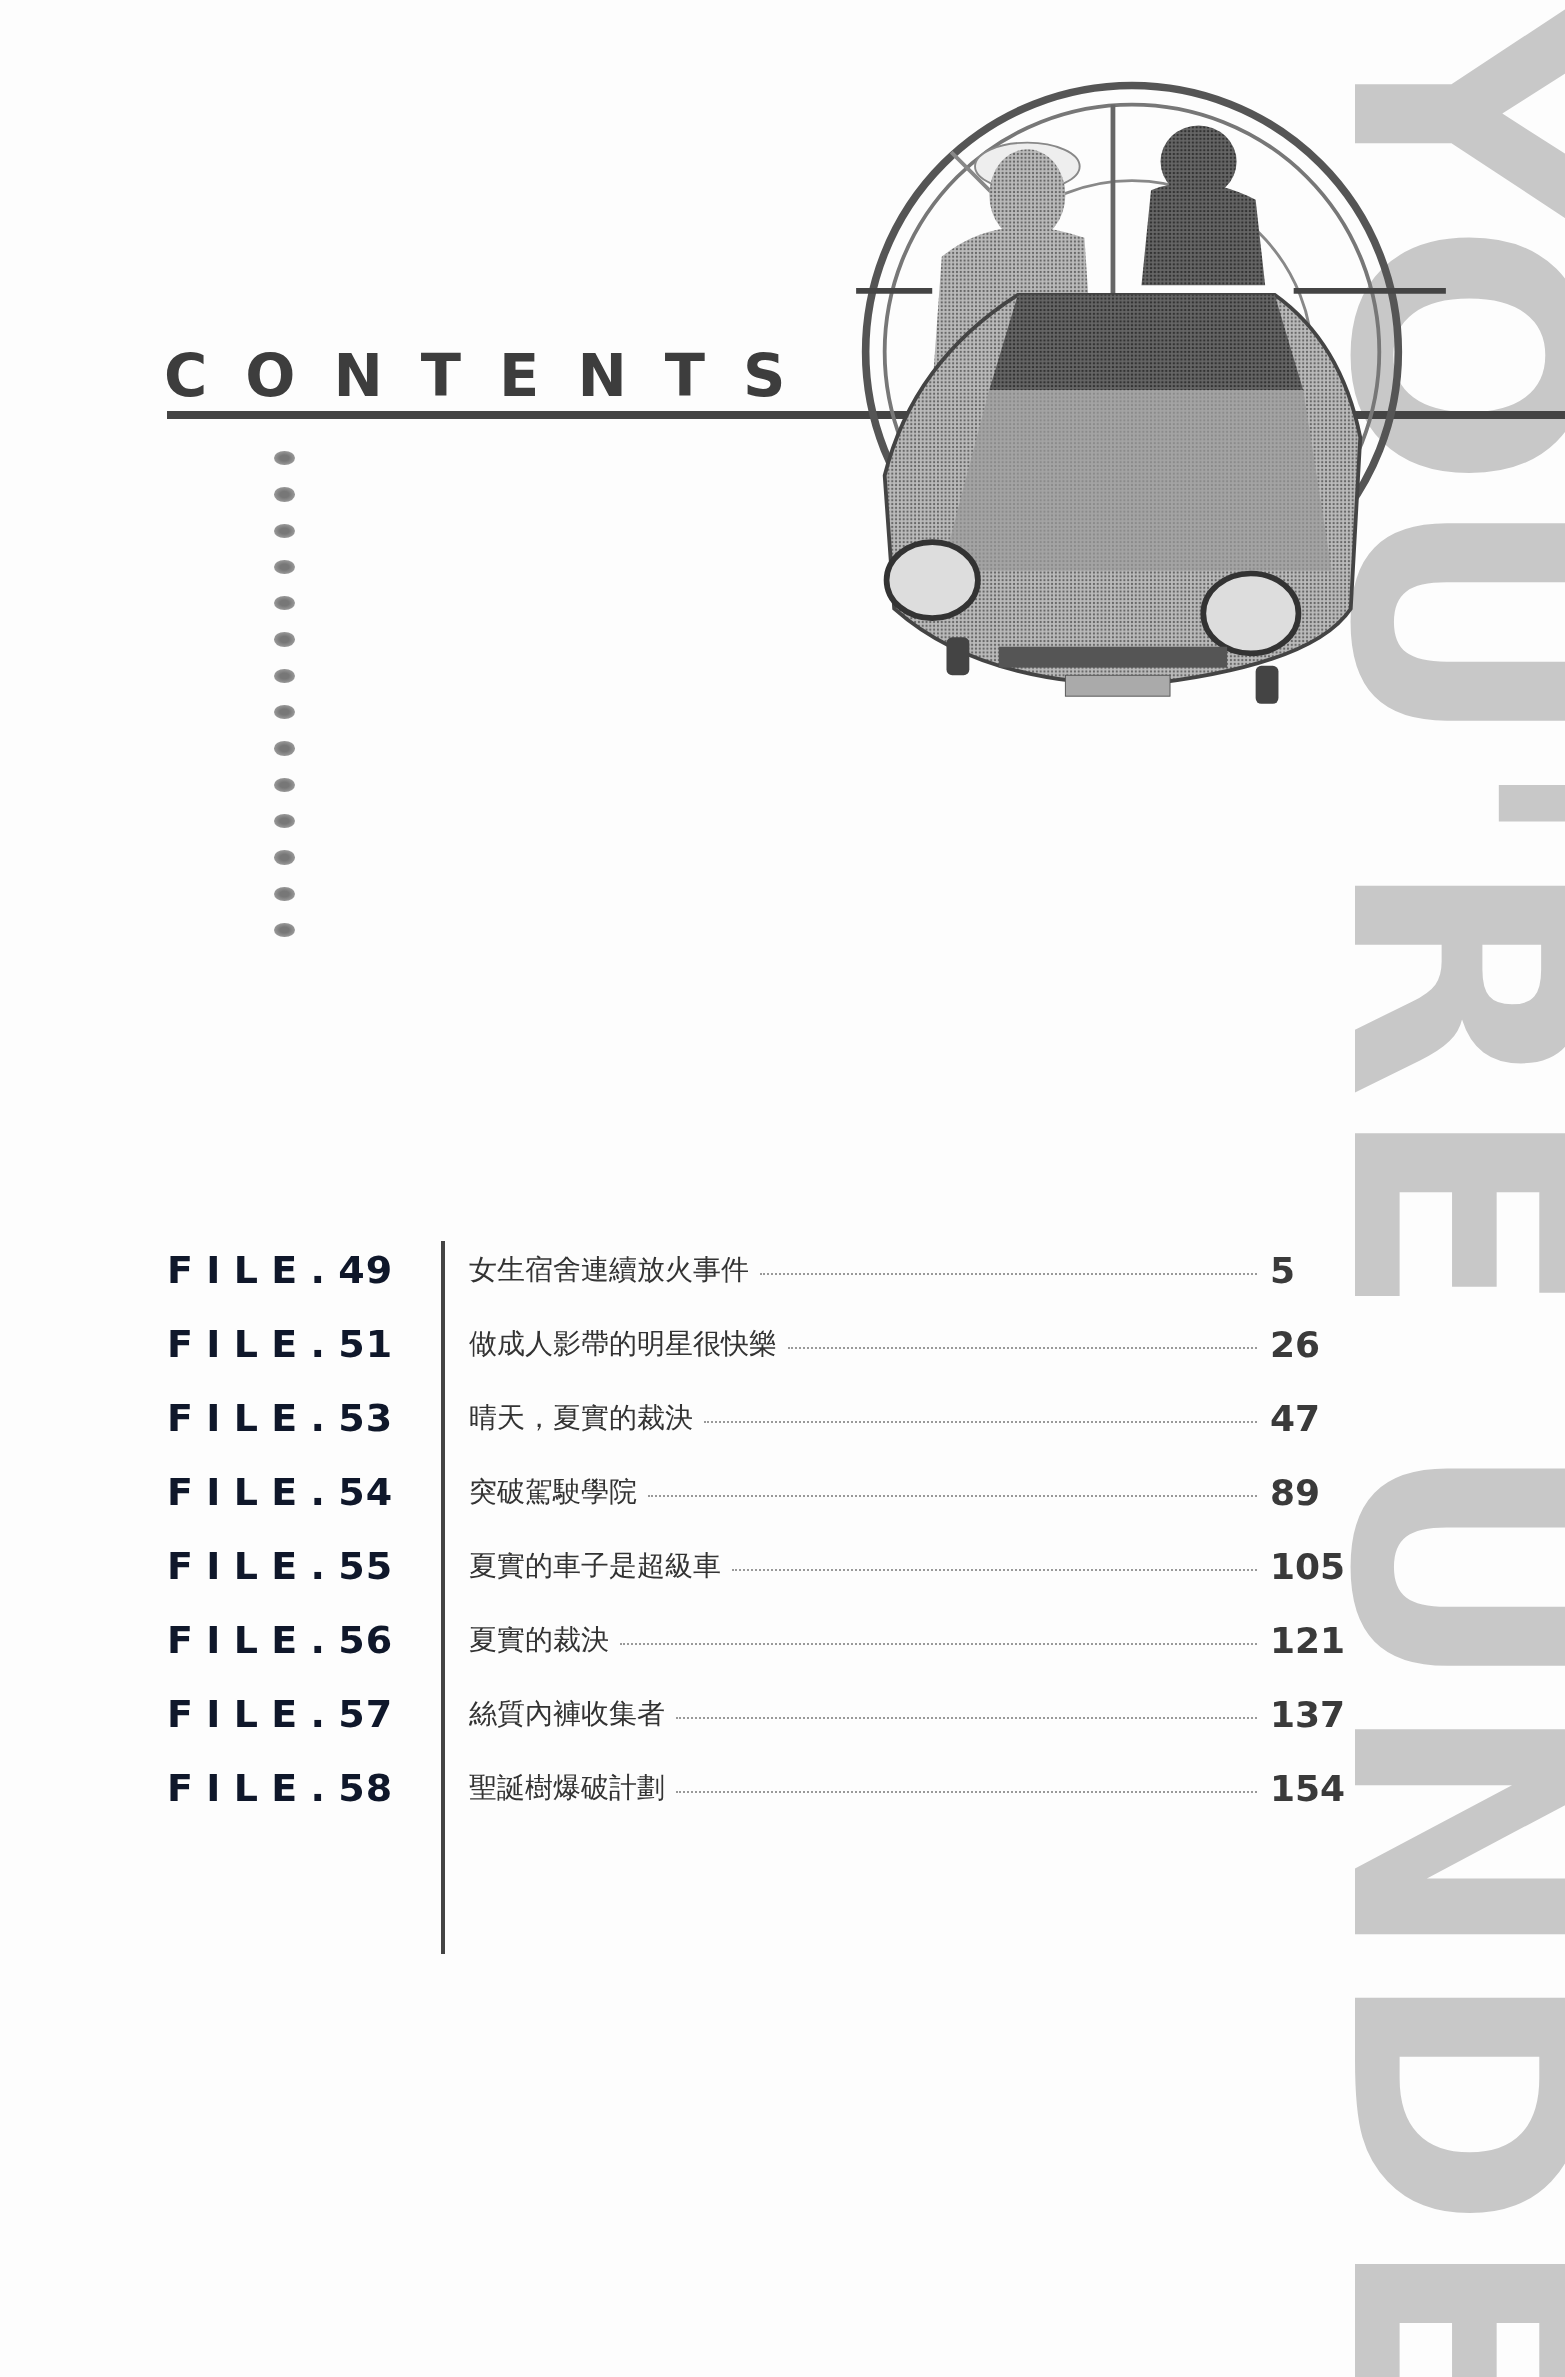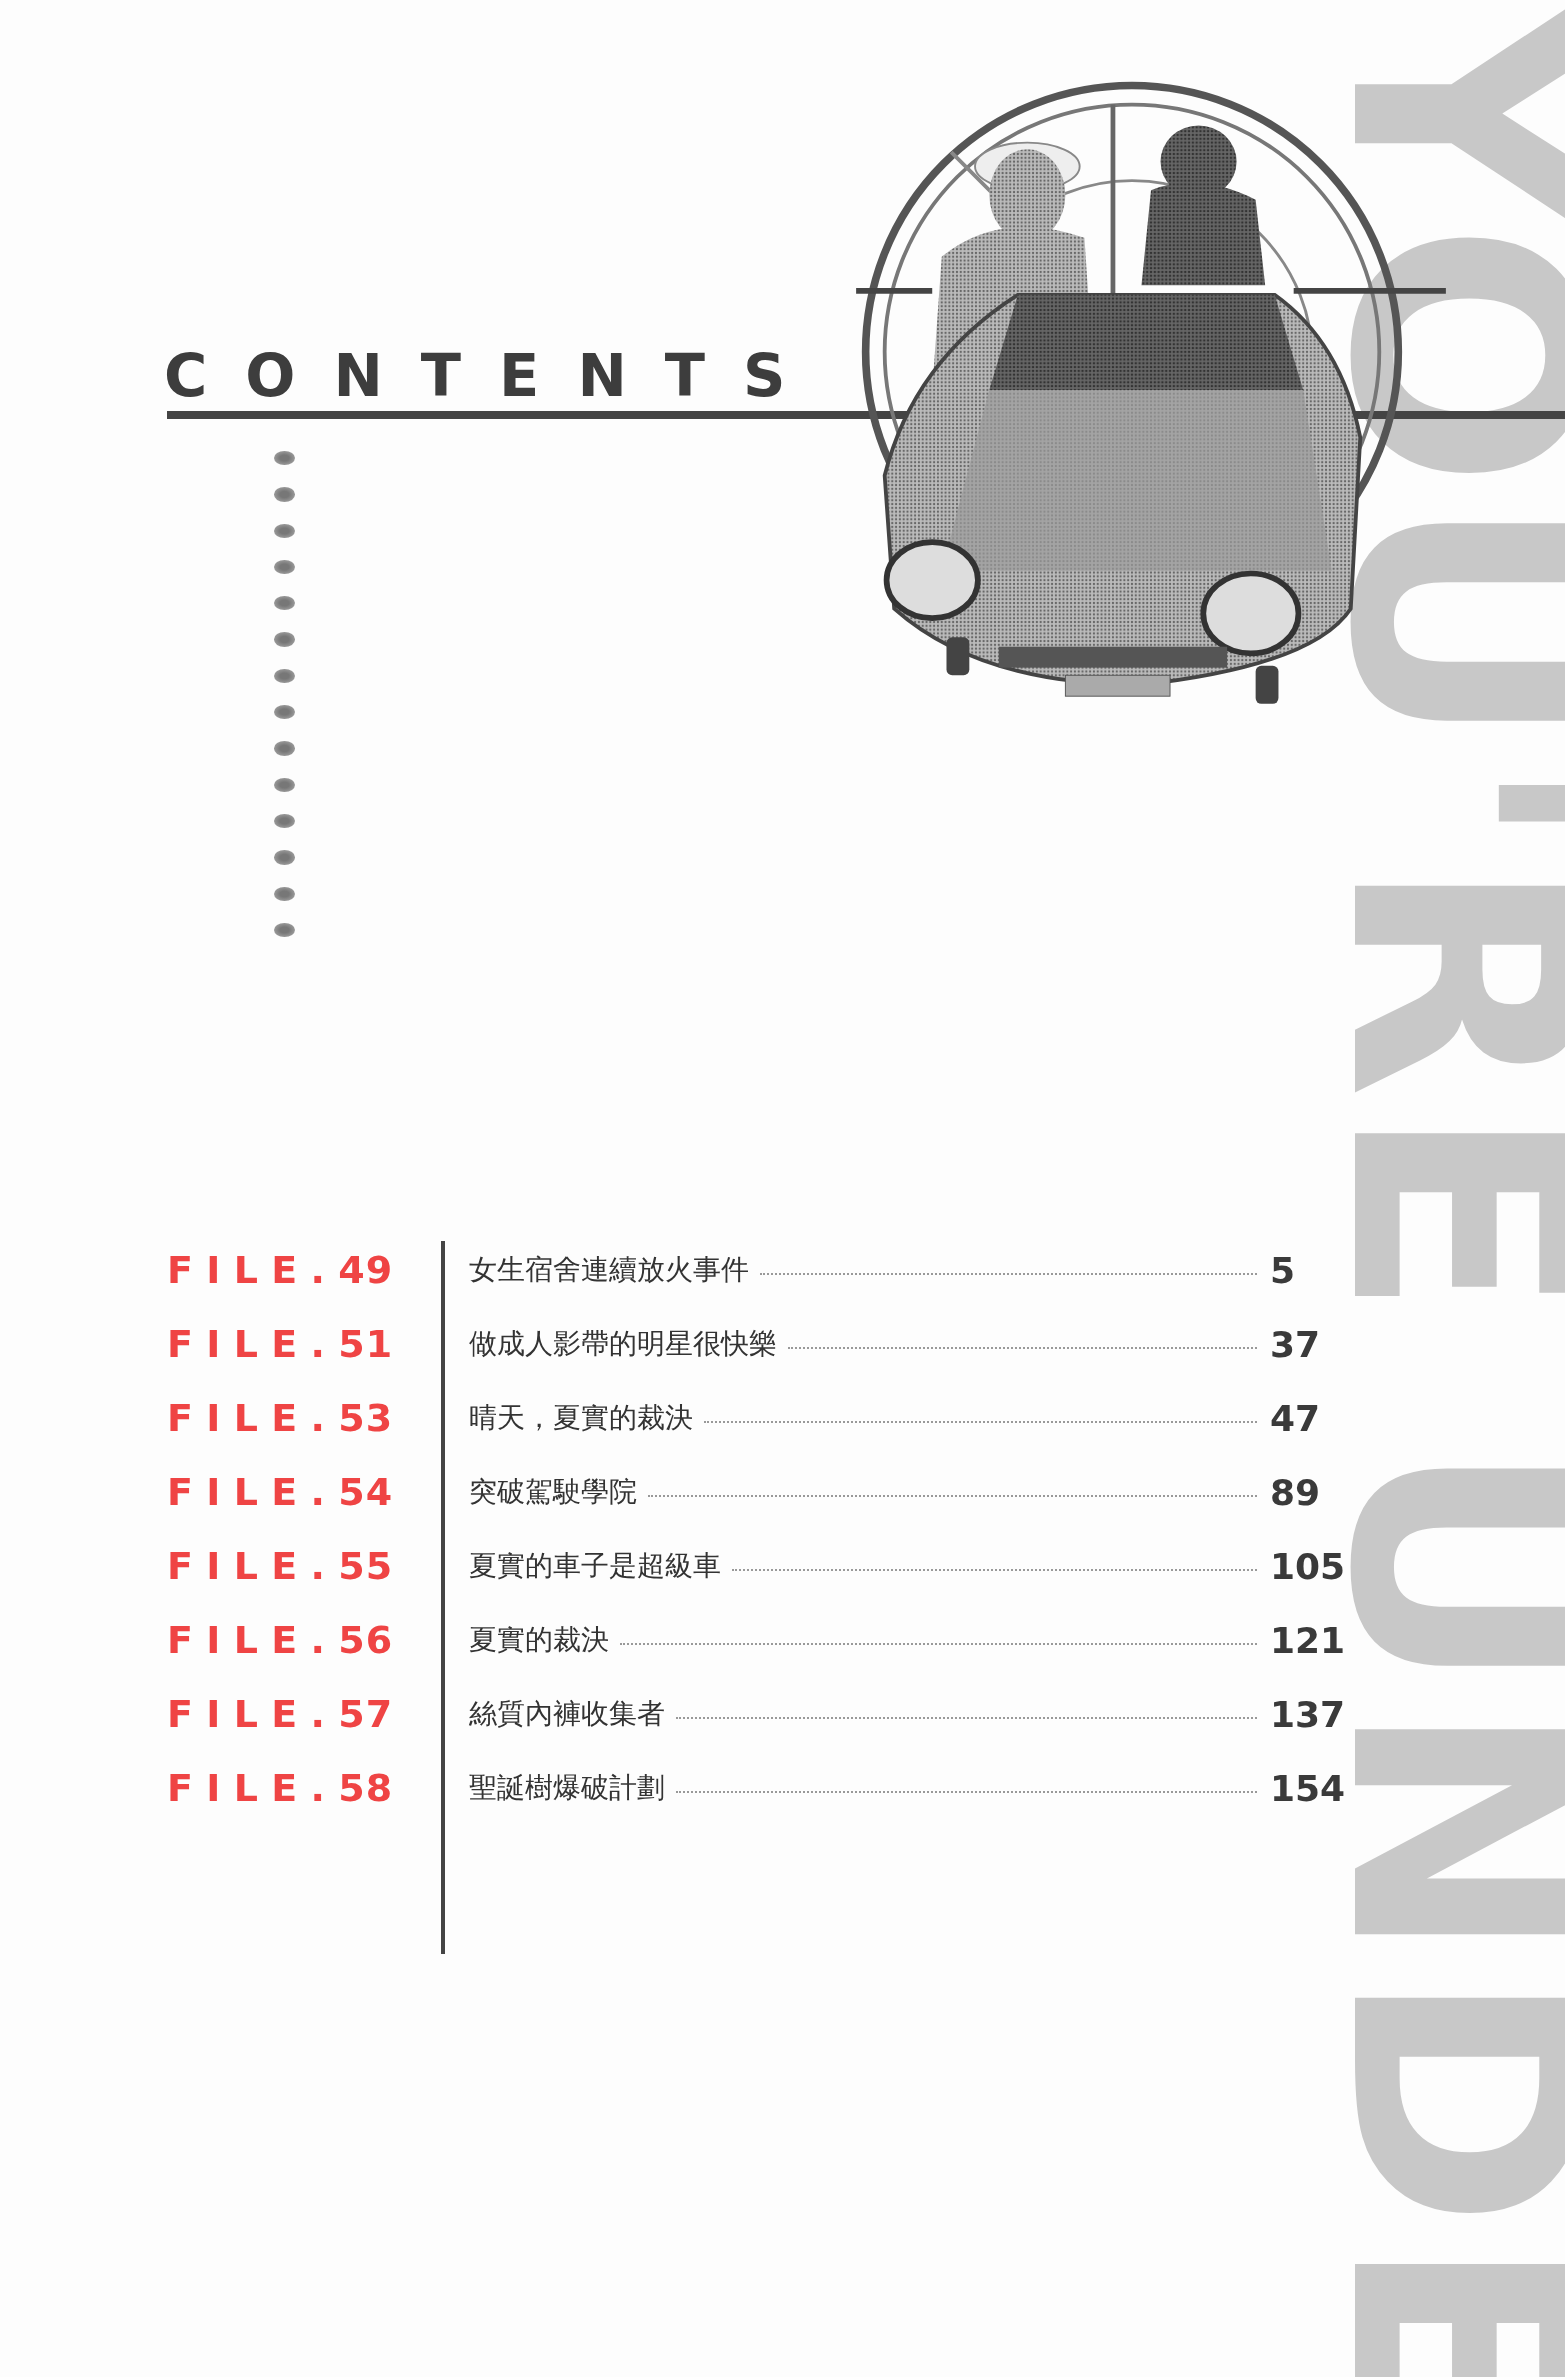--- a/index.html
+++ b/index.html
@@ -40,21 +40,21 @@
     font-size: 314px; line-height: 228px; letter-spacing: 5.7px;
     color: #c8c8c8; white-space: nowrap; transform-box: border-box;
   }
   .series-wrap { position: absolute; left: 1332px; top: 0; width: 234px; height: 2378px; overflow: hidden; }
   
   .toc { position: absolute; left: 167px; top: 1233px; width: 1170px; }
   .toc-divider { position: absolute; left: 274px; top: 7.6px; width: 3.8px; height: 713px; background: #444; }
   .toc-row { position: relative; height: 74px; display: flex; align-items: center; }
   .file-label {
     width: 266px; font-family: "DejaVu Sans", sans-serif; font-weight: bold;
-    font-size: 38px; letter-spacing: 13.3px; color: #ef4444;
+    font-size: 38px; letter-spacing: 13.3px; color: #0f172a;
   }
   .file-label .num { letter-spacing: 1px; }
   .chapter-title {
     margin-left: 36px; font-size: 28px; color: #333; white-space: nowrap;
     font-family: "DejaVu Sans", sans-serif;
   }
   .leader {
     flex: 1; height: 0; border-top: 2.9px dotted #999; margin: 0 13.3px 0 11.4px;
     position: relative; top: 3.8px;
   }
@@ -137,21 +137,21 @@
   <div class="toc-row">
     <div class="file-label"><span>FILE.</span><span class="num">49</span></div>
     <div class="chapter-title">女生宿舍連續放火事件</div>
     <div class="leader"></div>
     <div class="page-num">5</div>
   </div>
   <div class="toc-row">
     <div class="file-label"><span>FILE.</span><span class="num">51</span></div>
     <div class="chapter-title">做成人影帶的明星很快樂</div>
     <div class="leader"></div>
-    <div class="page-num">37</div>
+    <div class="page-num">26</div>
   </div>
   <div class="toc-row">
     <div class="file-label"><span>FILE.</span><span class="num">53</span></div>
     <div class="chapter-title">晴天，夏實的裁決</div>
     <div class="leader"></div>
     <div class="page-num">47</div>
   </div>
   <div class="toc-row">
     <div class="file-label"><span>FILE.</span><span class="num">54</span></div>
     <div class="chapter-title">突破駕駛學院</div>

